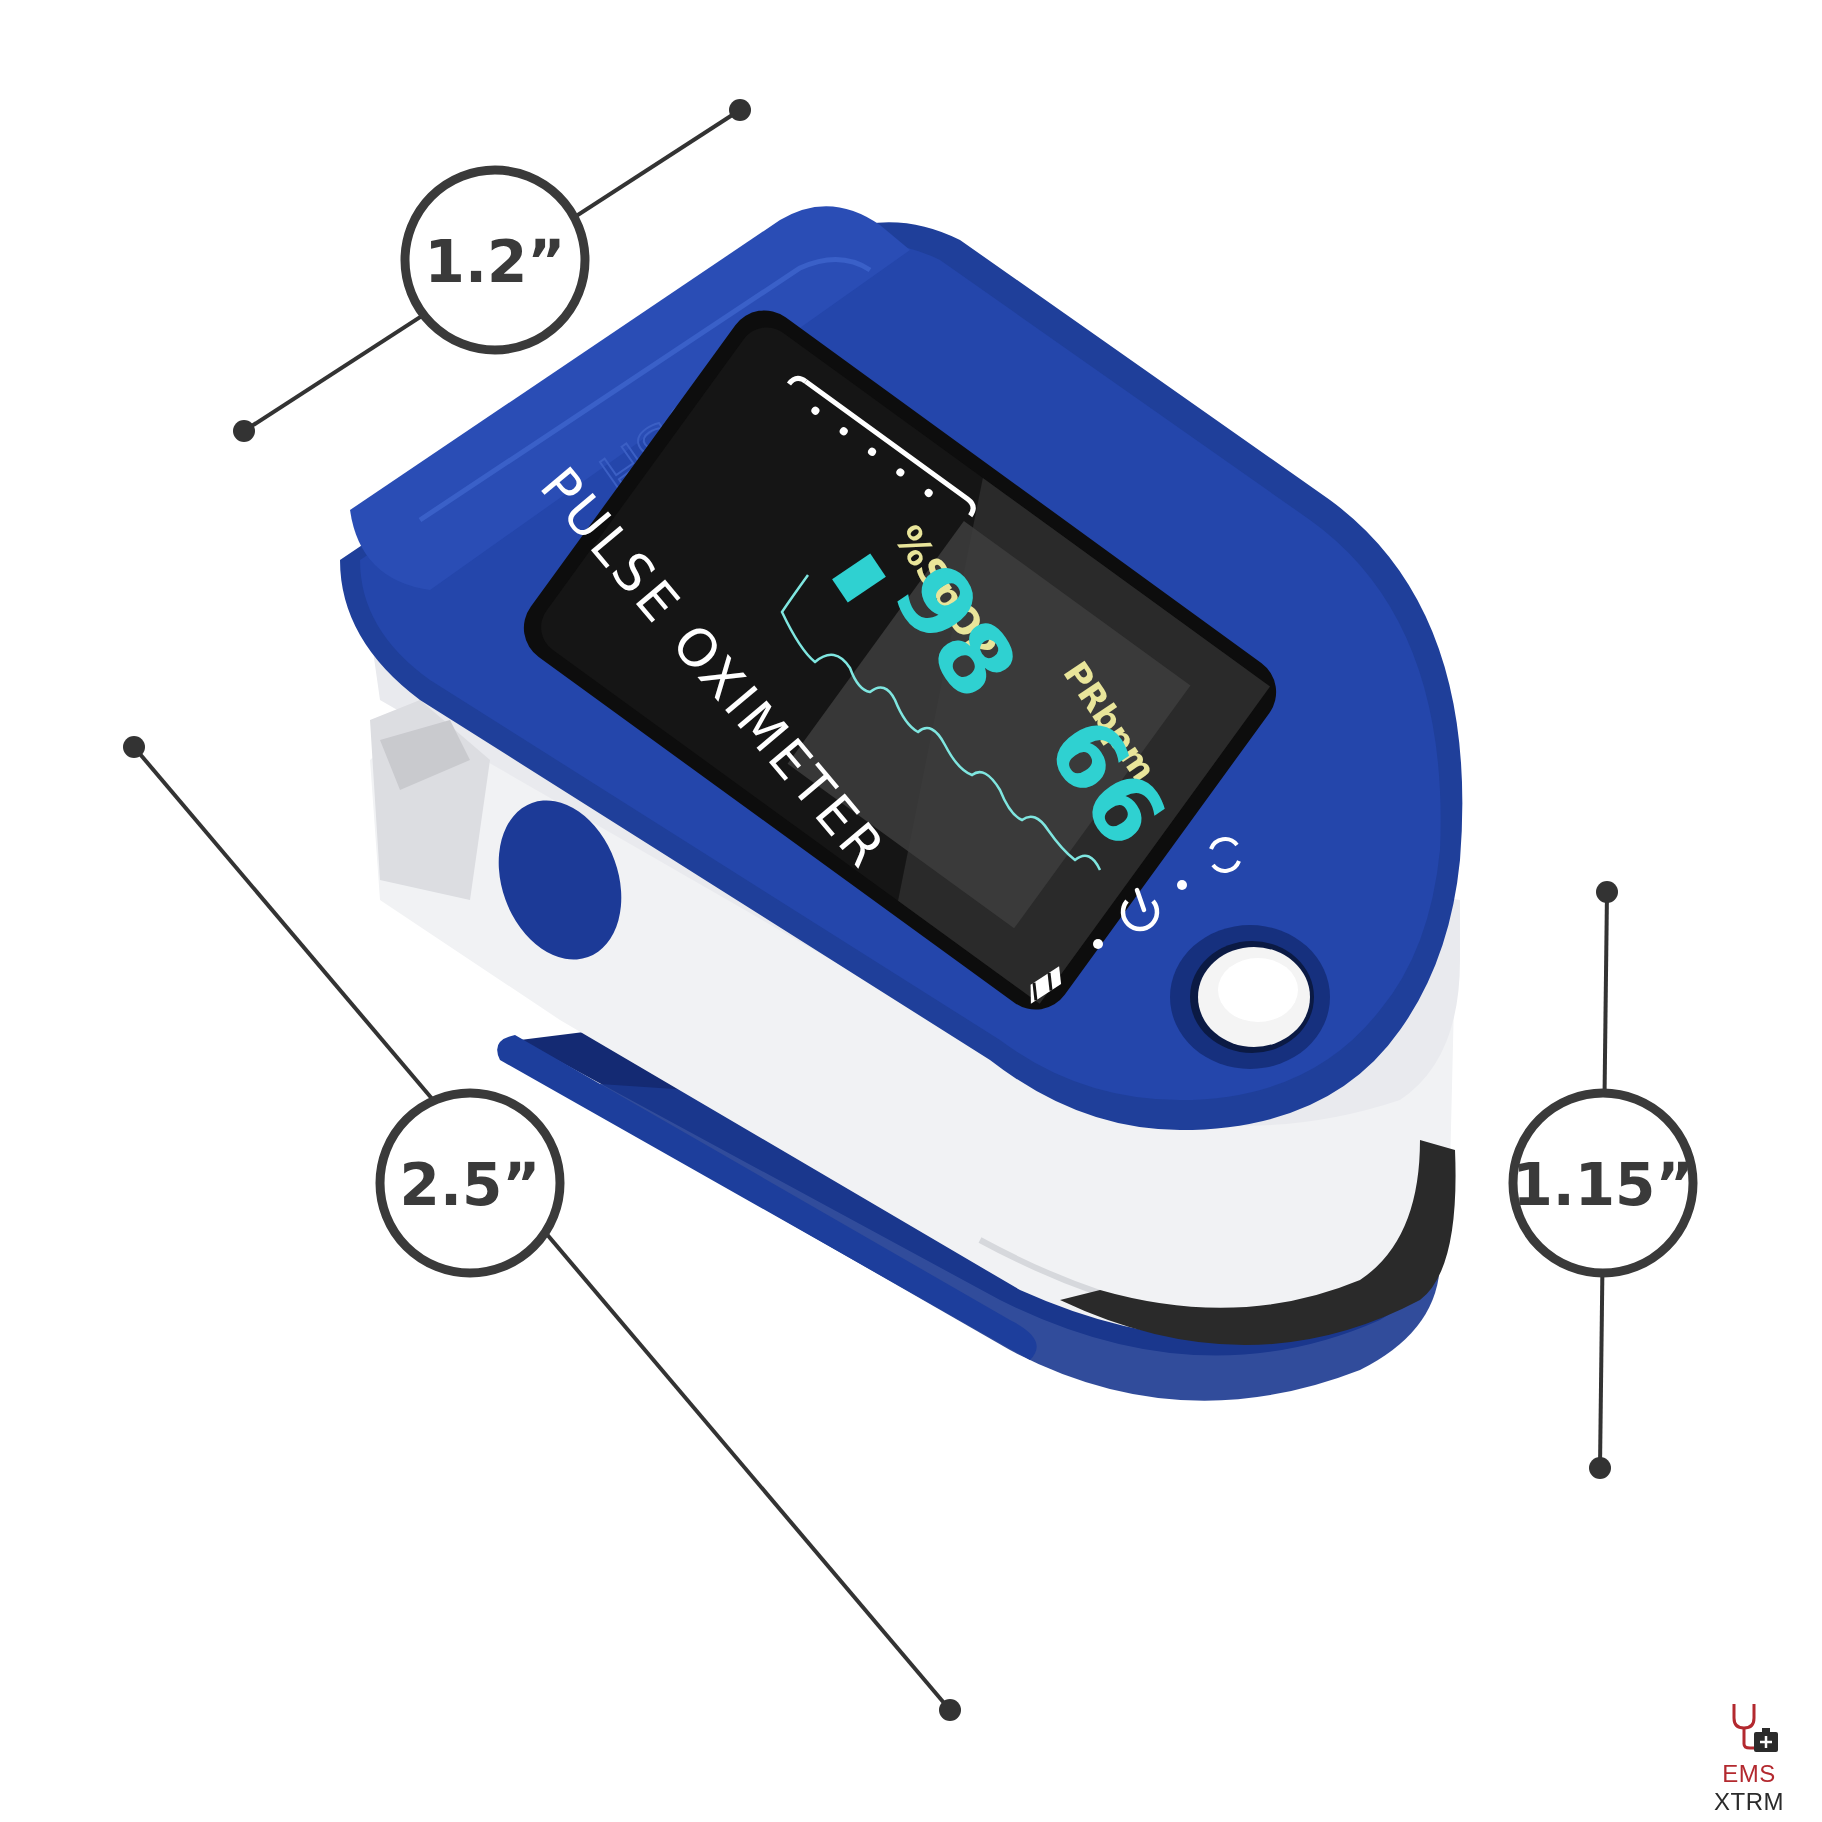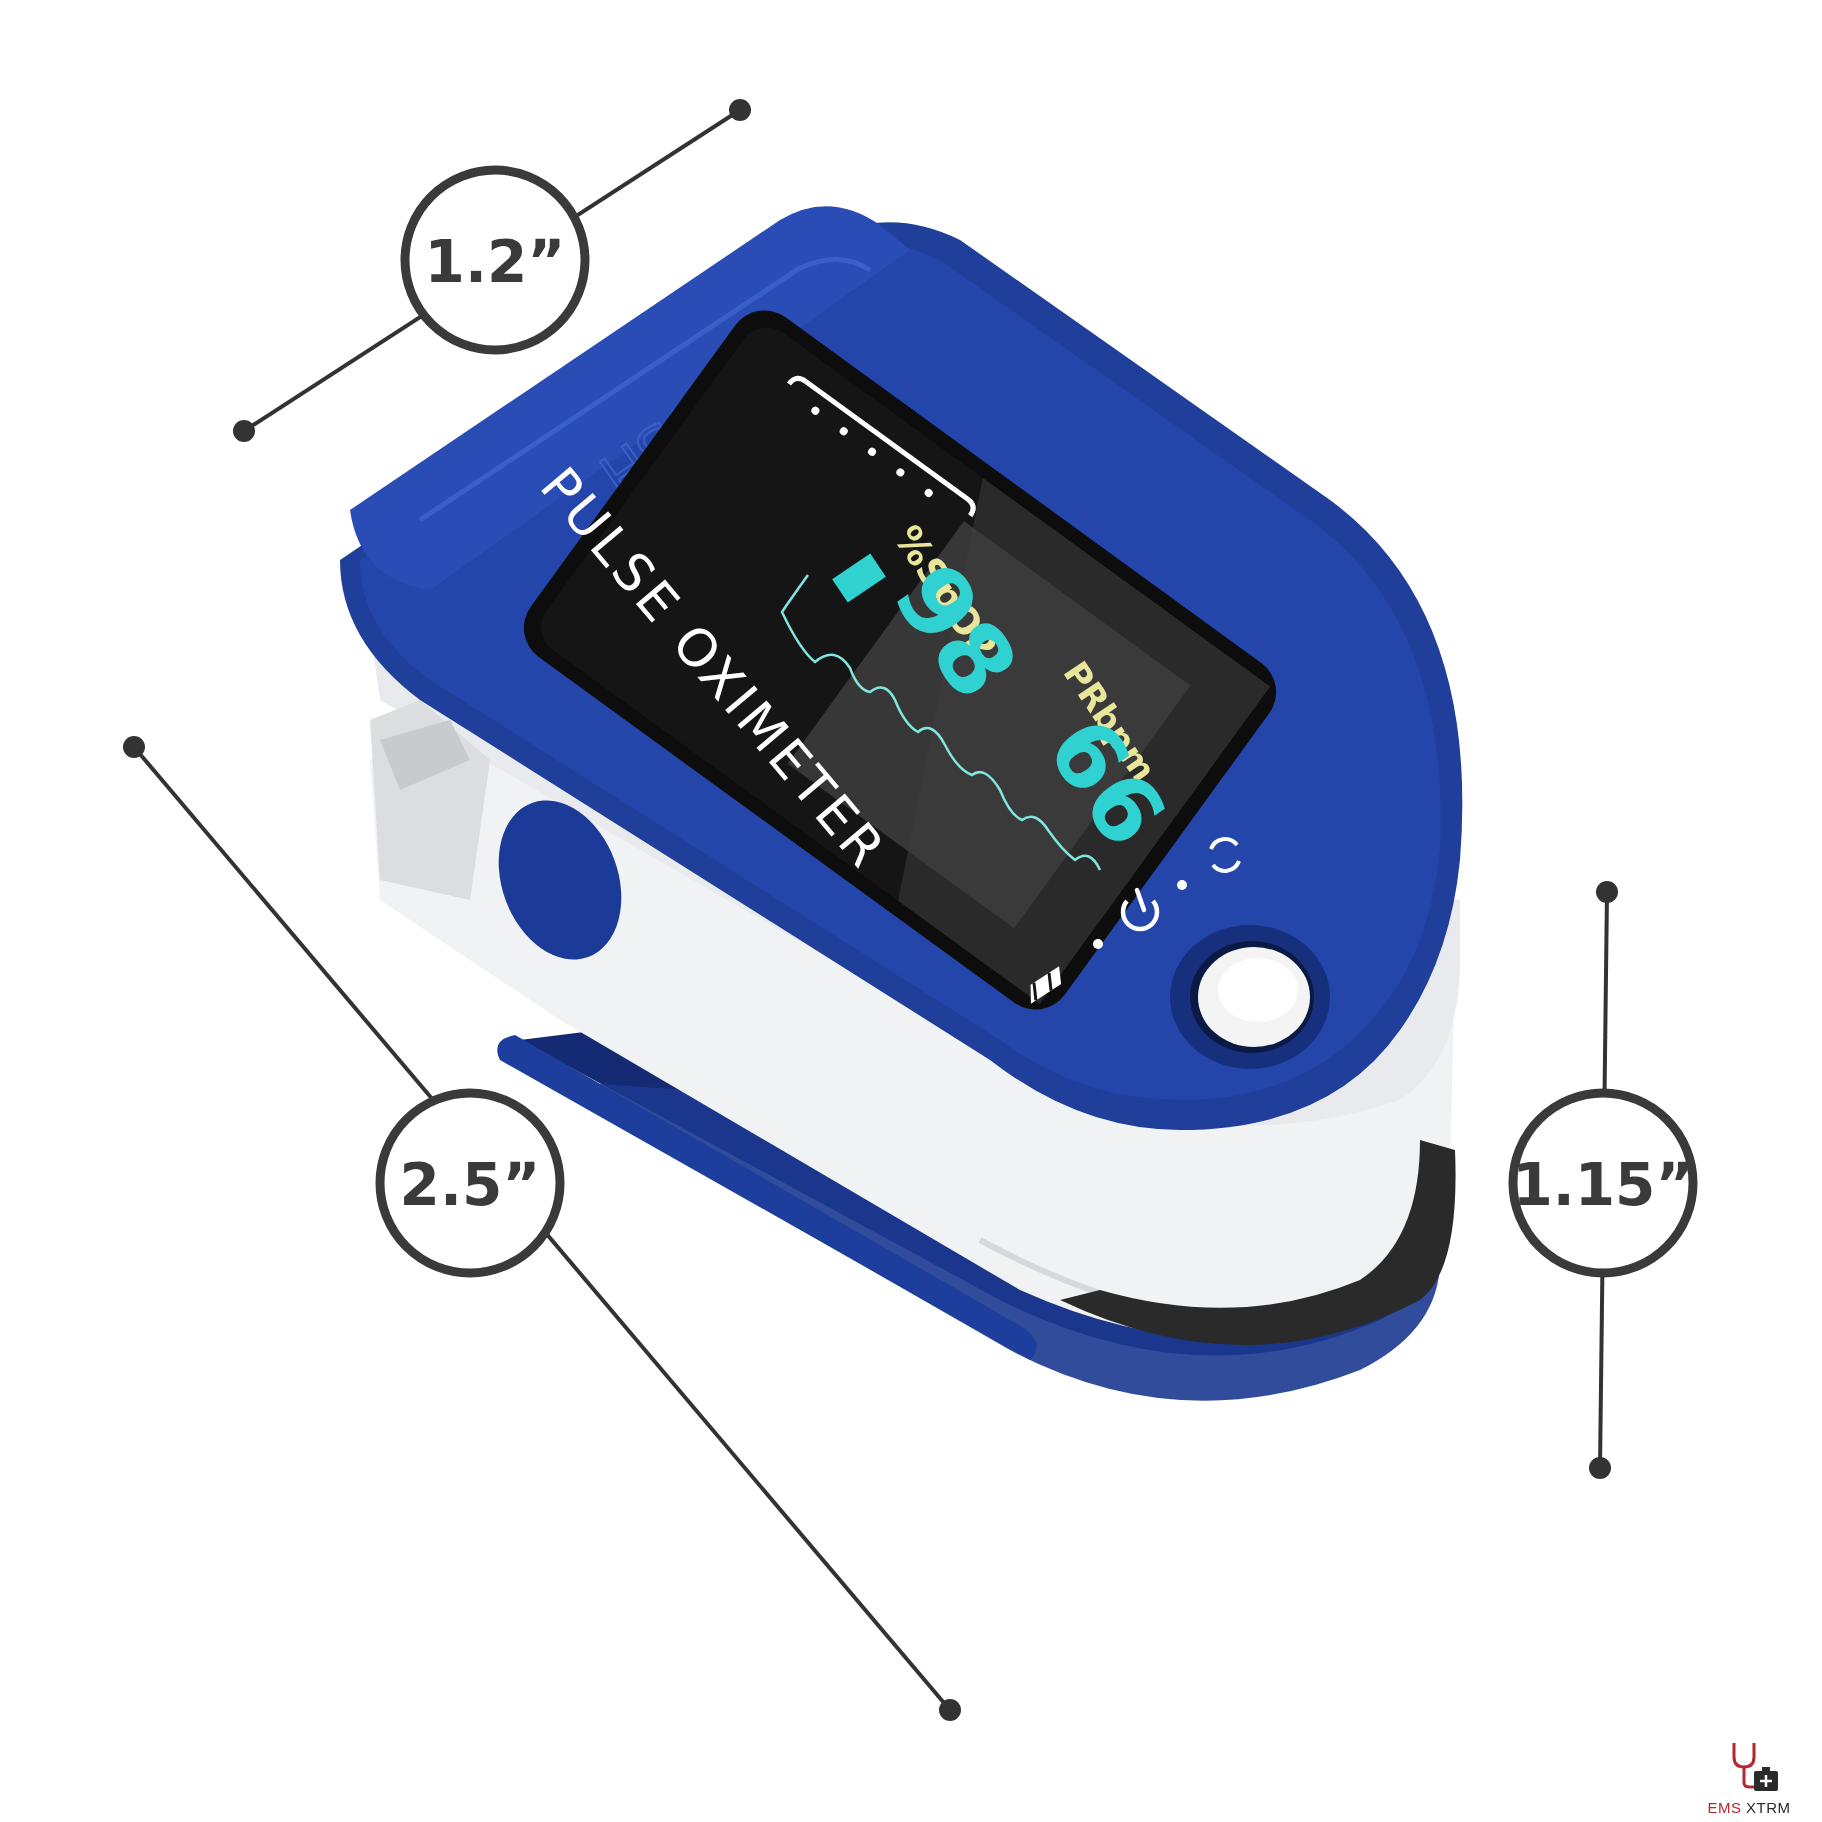--- a/index.html
+++ b/index.html
@@ -1,20 +1,20 @@
 <!DOCTYPE html>
 <html><head>
 <meta charset="utf-8">
 <style>
   html, body { margin:0; padding:0; background:#ffffff; }
   body { width:1822px; height:1822px; position:relative; overflow:hidden; font-family:"Liberation Sans", sans-serif; }
   svg.stage { position:absolute; left:0; top:0; width:1822px; height:1822px; }
   .dim-label { font-family:"DejaVu Sans", sans-serif; font-weight:bold; font-size:58px; fill:#3a3a3a; }
   .logo { position:absolute; right:8px; bottom:6px; width:130px; text-align:center; }
-  .logo-text { font-family:"Liberation Sans", sans-serif; font-size:15px; letter-spacing:0.5px; }
+  .logo-text { font-family:"Liberation Sans", sans-serif; font-size:24px; letter-spacing:0.5px; }
   .logo-ems { color:#b3292f; }
   .logo-xtrm { color:#2b2b2b; }
   .screen-text { font-family:"DejaVu Sans", sans-serif; }
 </style>
 </head>
 <body>
 
 <svg class="stage" viewBox="0 0 1822 1822" xmlns="http://www.w3.org/2000/svg">
 
   <g>

